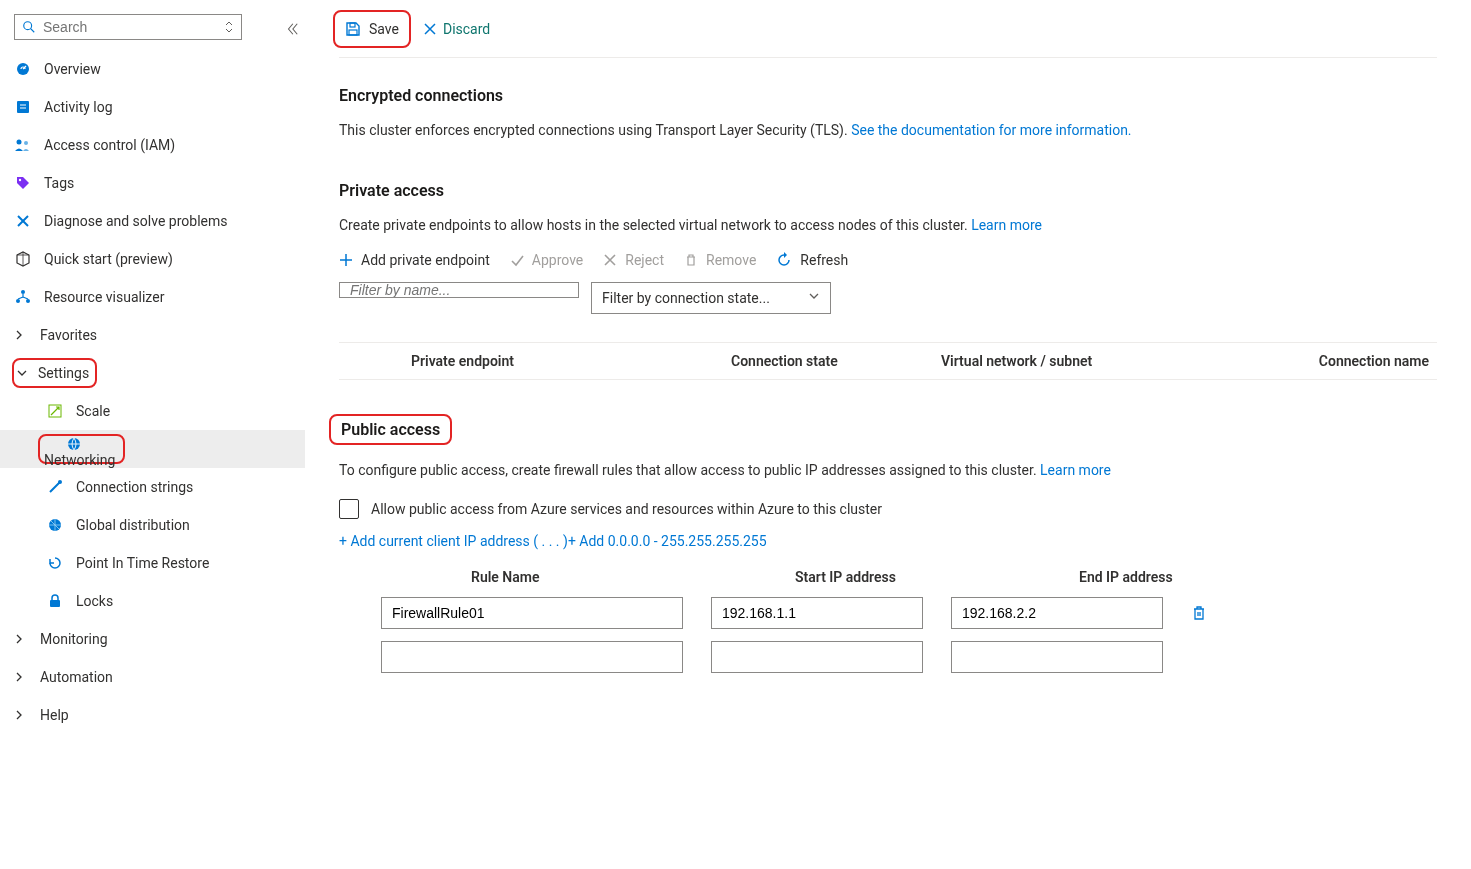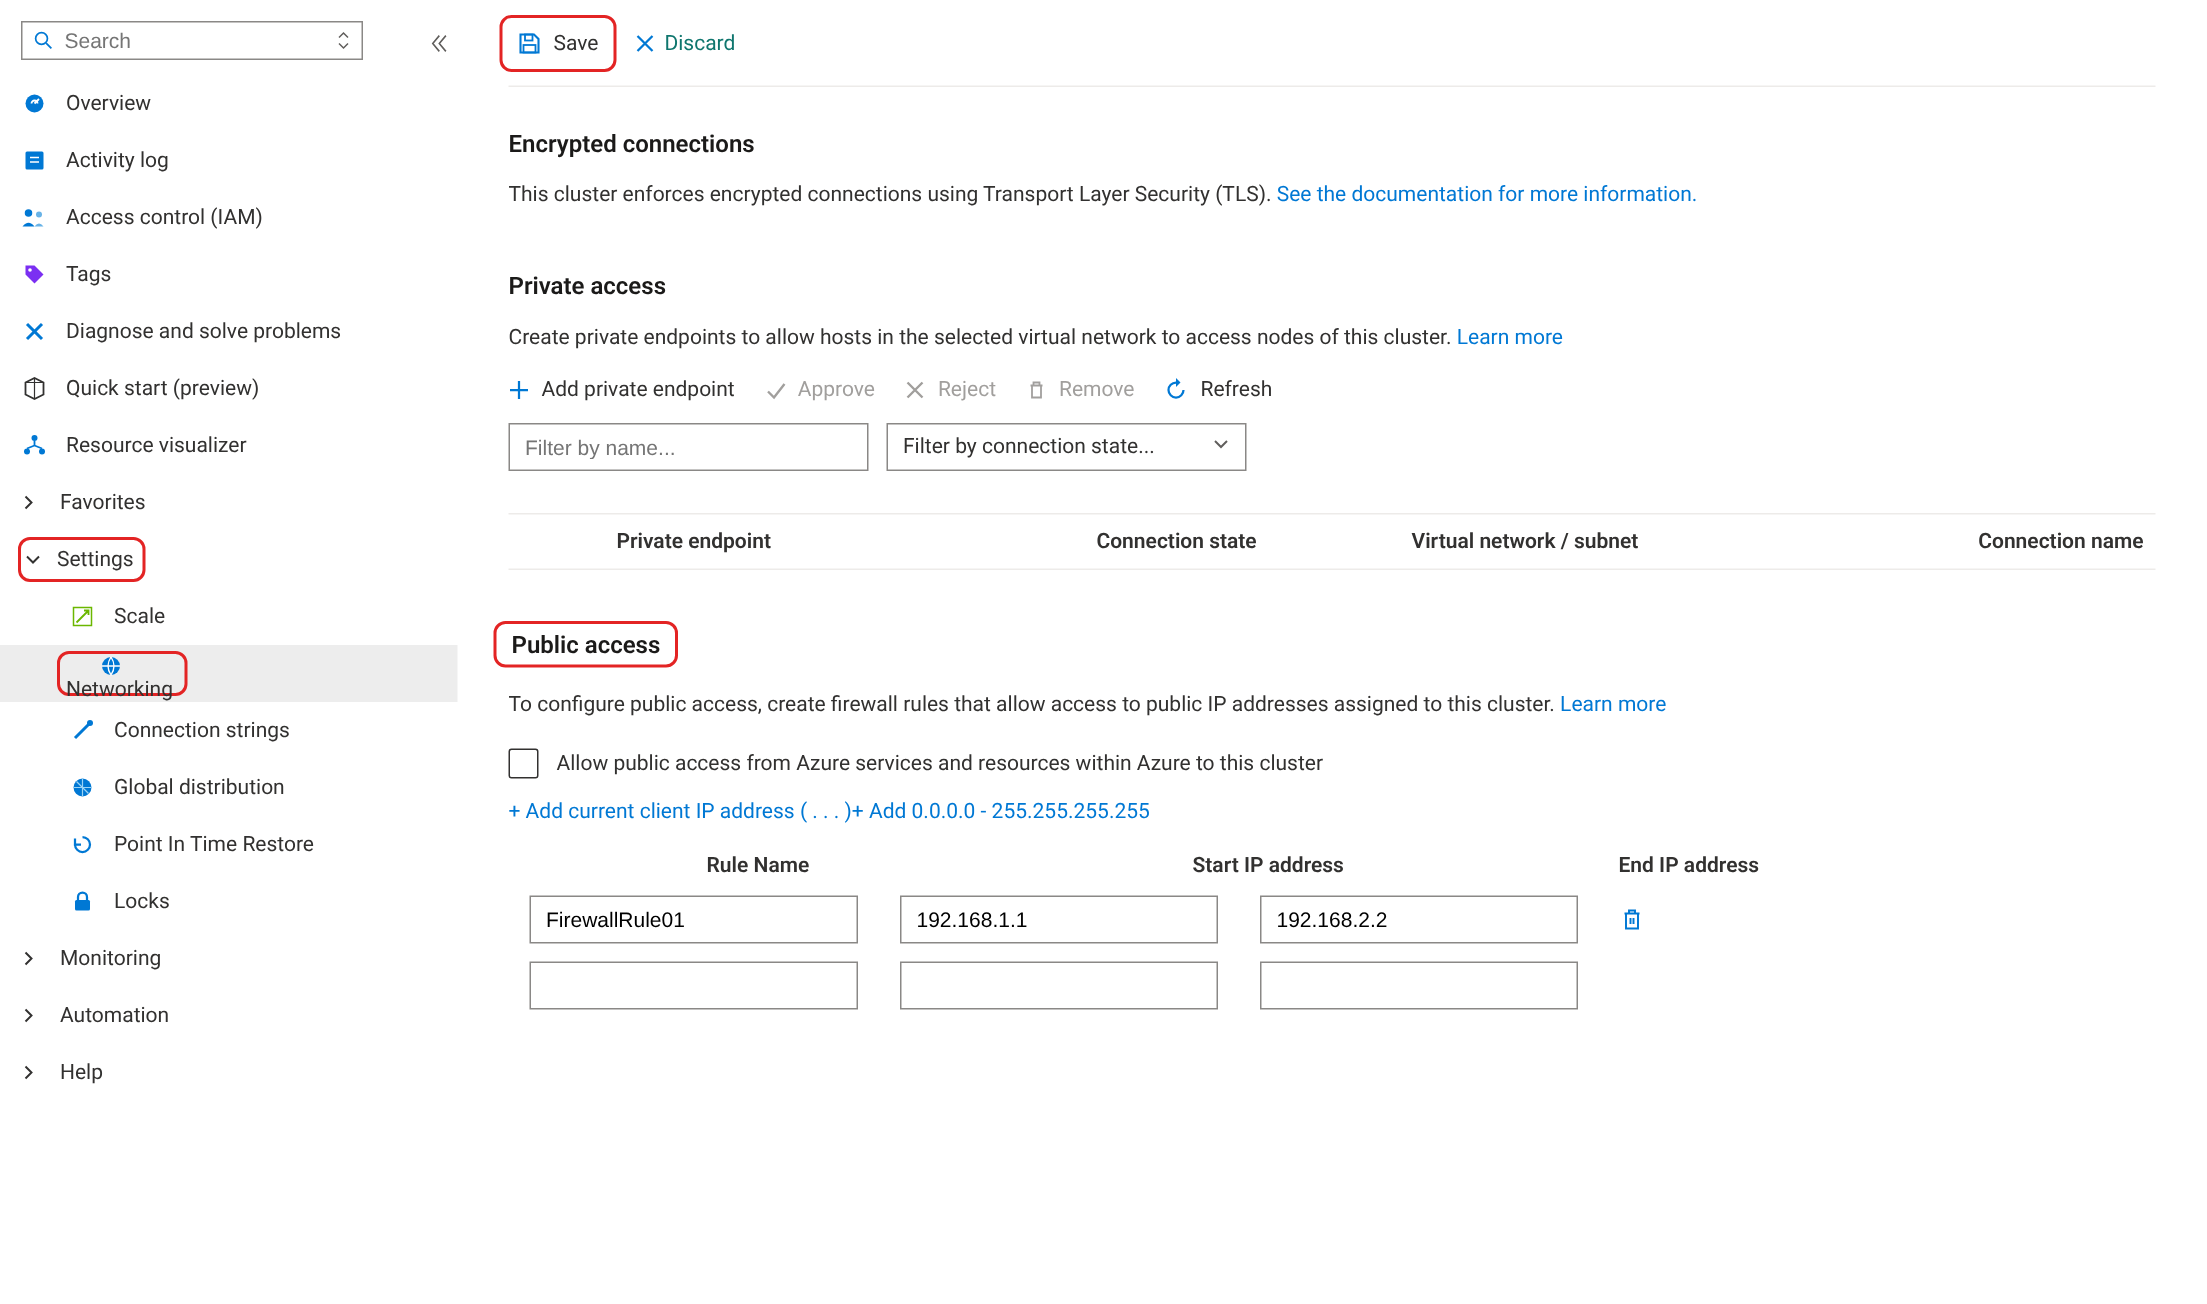--- a/index.html
+++ b/index.html
@@ -158,23 +158,24 @@
     gap: 8px;
     font-size: 14px;
     cursor: pointer;
   }
   .cmd.disabled { color: #a19f9d; cursor: default; }
   .cmd.disabled .ico { color: #a19f9d; }
   .cmd .ico { color: #0078d4; }
   .filter-row { display: flex; gap: 12px; }
   .filter-name {
     width: 240px;
-    height: 32px;
+    height: 16px;
     border: 1px solid #8a8886;
     padding: 2px 10px;
+    font-style: italic;
     color: #605e5c;
     font-size: 14px;
   }
   .filter-state {
     width: 240px;
     height: 32px;
     border: 1px solid #8a8886;
     padding: 2px 28px 2px 10px;
     font-size: 14px;
     color: #323130;
@@ -250,21 +251,21 @@
     padding-left: 14px;
     margin-bottom: 12px;
     align-items: center;
   }
   .rule-input {
     height: 32px;
     border: 1px solid #8a8886;
     padding: 2px 10px;
     font-size: 14px;
   }
-  .rule-input.wname { width: 219px; }
+  .rule-input.wname { width: 302px; margin-left: 28px; }
   .rule-input.wip { width: 212px; }
   .trash { color: #0078d4; cursor: pointer; }
   svg { display: block; }
 </style>
 </head>
 <body>
 
 <div class="app">
 
   <div class="sidebar">

